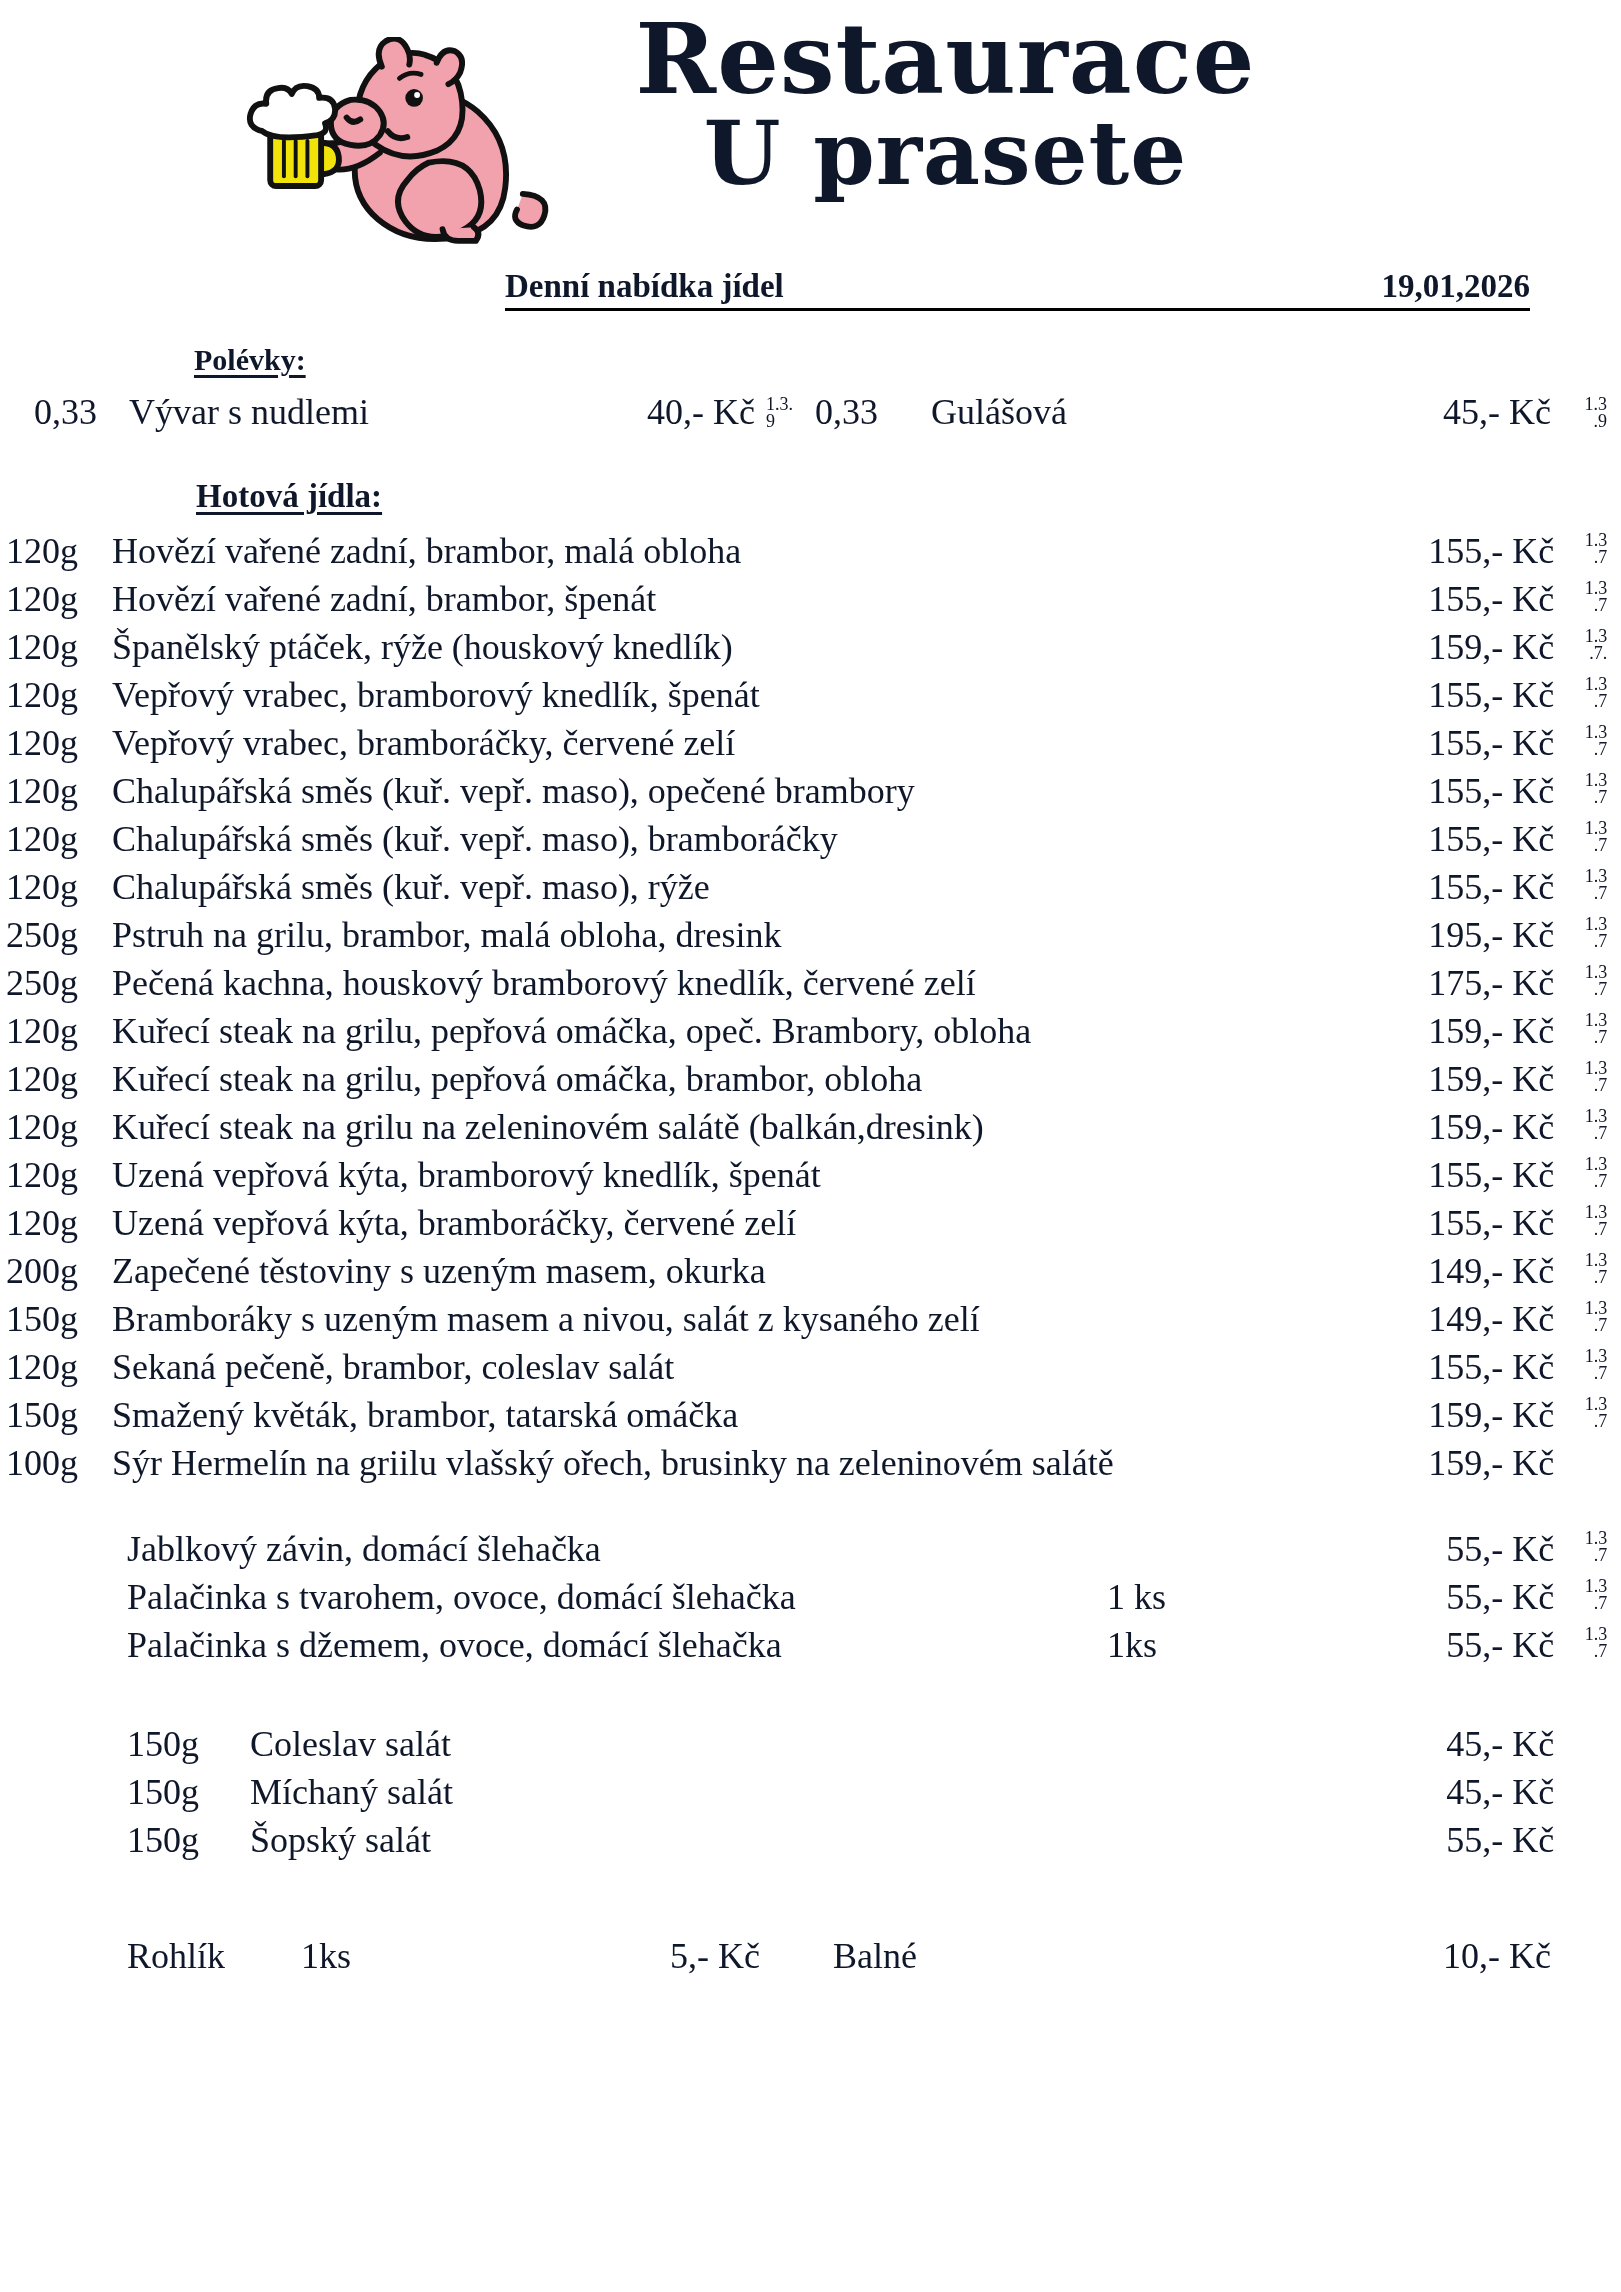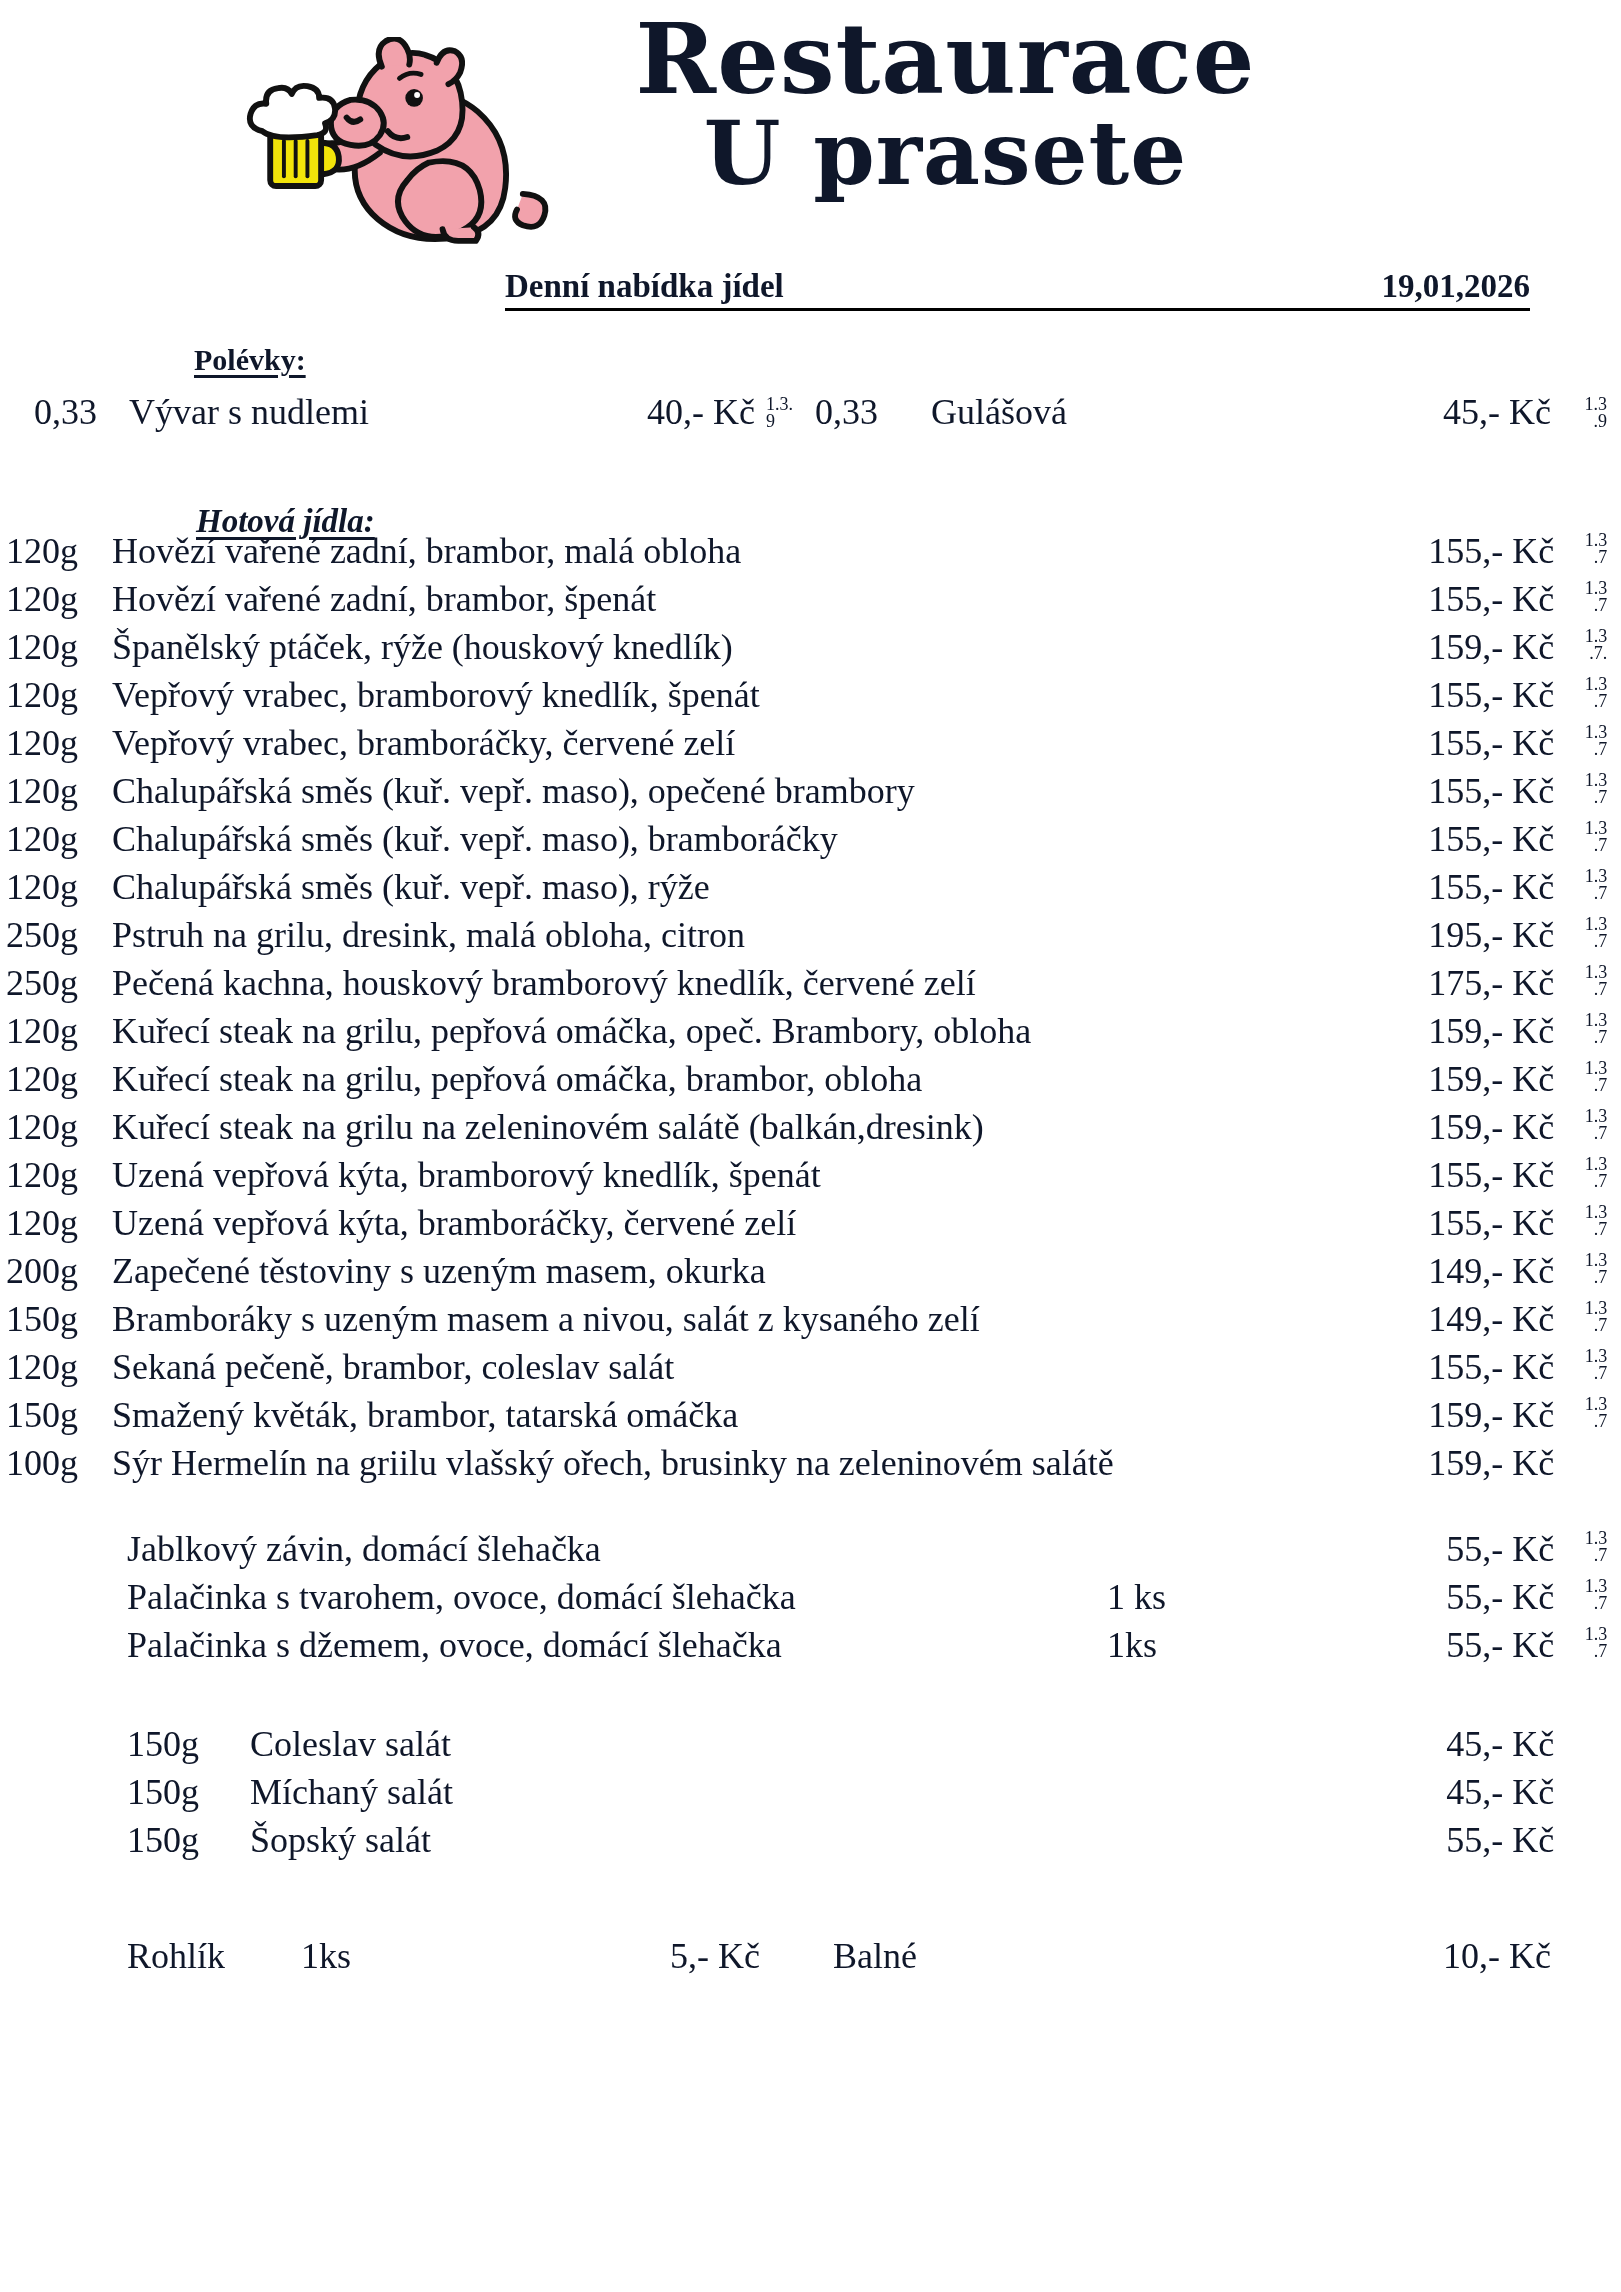--- a/index.html
+++ b/index.html
@@ -14,22 +14,22 @@
   .title-line1{font-size:97px;letter-spacing:1px;}
   .title-line2{font-size:88px;letter-spacing:1px;}
   .menu-title-row{
     position:absolute;left:505px;top:267px;width:1025px;height:41px;
     border-bottom:3.9px solid #000;display:flex;justify-content:space-between;
     font-weight:bold;font-size:33px;line-height:39px;
   }
   
   .soups-heading{position:absolute;left:194px;top:343px;font-size:30px;font-weight:bold;
     text-decoration:underline;text-decoration-thickness:2.9px;text-underline-offset:4.9px;}
-  .mains-heading{position:absolute;left:196px;top:478px;font-size:33px;font-weight:bold;font-style:italic;
-    text-decoration:underline;text-decoration-thickness:2.9px;text-underline-offset:4.9px;margin-top:25px;}
+  .mains-heading{position:absolute;left:196px;top:478px;font-size:33px;font-weight:bold;
+    text-decoration:underline;text-decoration-thickness:2.9px;text-underline-offset:4.9px;}
   
   .soup-row{position:absolute;left:0;top:388px;width:1621px;height:49px;font-size:36px;line-height:49px;white-space:nowrap;}
   .soup-row .abs{position:absolute;top:0;}
   
   .al{font-size:18px;line-height:17.6px;text-align:right;font-family:"Liberation Serif",serif;}
   .al span{display:block;}
   .al-left{text-align:left;}
   
   .list{position:absolute;right:13.7px;}
   .row{display:flex;height:48px;font-size:36px;line-height:48px;white-space:nowrap;position:relative;}
@@ -188,21 +188,21 @@
       <span class="w">120g</span>
       <span class="nm">Chalupářská směs (kuř. vepř. maso), rýže</span>
       <span class="pr">155,- Kč</span>
       <span class="alcol al">
           <span>1.3</span>
           <span>.7</span>
         </span>
     </div>
     <div class="row">
       <span class="w">250g</span>
-      <span class="nm">Pstruh na grilu, dresink, malá obloha, citron</span>
+      <span class="nm">Pstruh na grilu, brambor, malá obloha, dresink</span>
       <span class="pr">195,- Kč</span>
       <span class="alcol al">
           <span>1.3</span>
           <span>.7</span>
         </span>
     </div>
     <div class="row">
       <span class="w">250g</span>
       <span class="nm">Pečená kachna, houskový bramborový knedlík, červené zelí</span>
       <span class="pr">175,- Kč</span>

